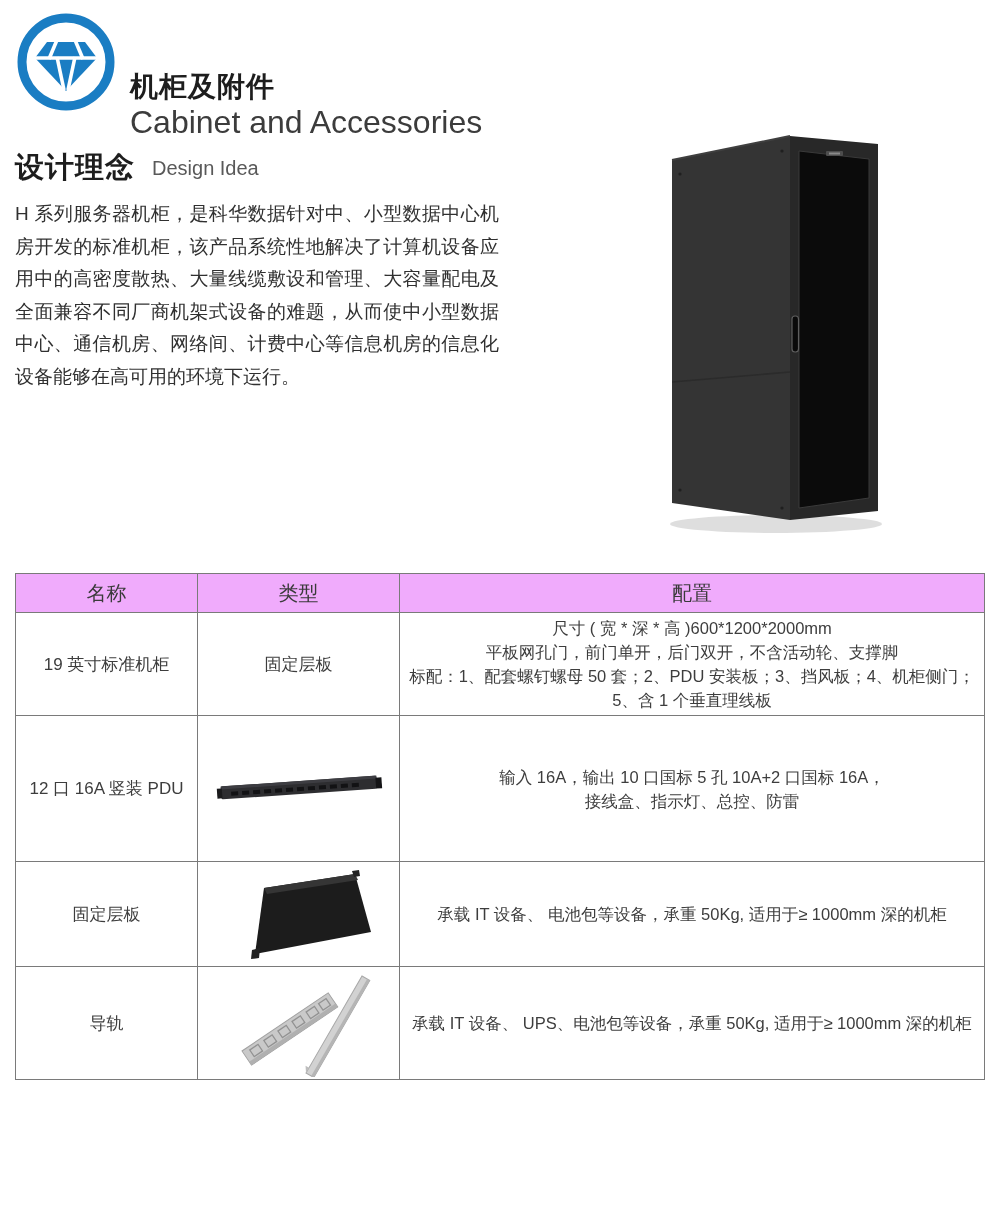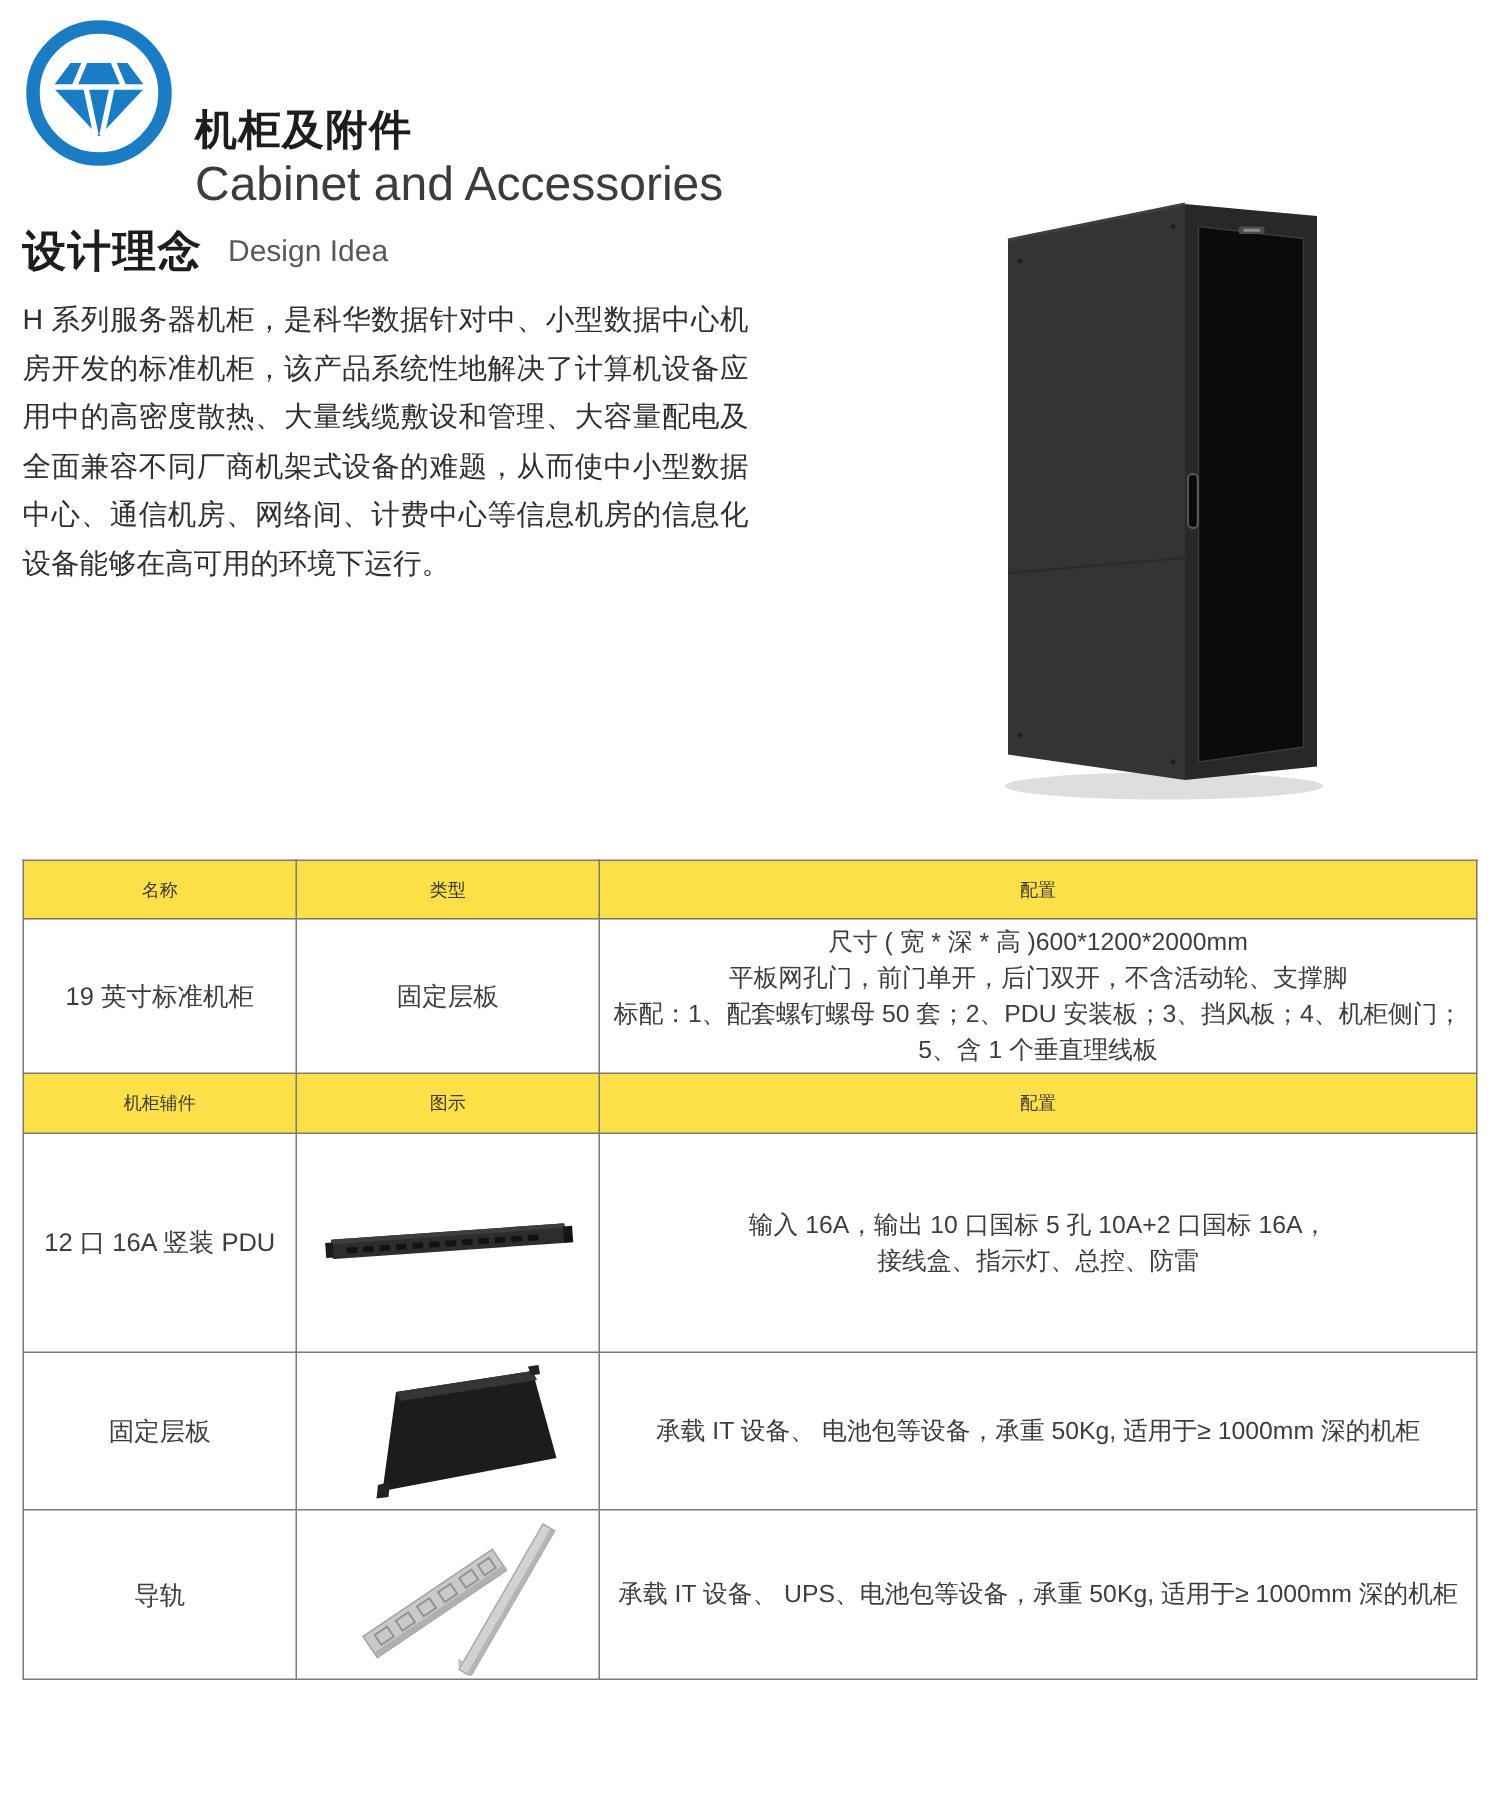--- a/index.html
+++ b/index.html
@@ -21,21 +21,21 @@
   .idea-text{position:absolute;left:15px;top:198px;width:484px;
              font-size:19px;line-height:32.5px;color:#303030;text-align:justify;}
 
   
   .cabinet{position:absolute;left:650px;top:120px;width:240px;height:420px;}
 
   
   .spec-table{position:absolute;left:15px;top:573px;border-collapse:collapse;table-layout:fixed;
               width:970px;font-size:17px;color:#3d3d3d;}
   .spec-table td{border:1px solid #7a7a7a;text-align:center;vertical-align:middle;padding:2px 6px;}
-  .spec-table tr.head td{background:#fde047;font-size:12px;color:#3a3a3a;}
+  .spec-table tr.head td{background:#f0abfc;font-size:20px;color:#3a3a3a;}
   .cfg{font-size:16.5px;line-height:24px;}
   .cell-img{display:flex;justify-content:center;align-items:center;}
   .c1{width:182px;} .c2{width:202px;}
 </style>
 </head>
 <body>
 
 <div class="page">
 
   <div class="brand">
@@ -102,25 +102,20 @@
       <td>19 英寸标准机柜</td>
       <td>固定层板</td>
       <td>
         <div class="cfg">尺寸 ( 宽 * 深 * 高 )600*1200*2000mm</div>
         <div class="cfg">平板网孔门，前门单开，后门双开，不含活动轮、支撑脚</div>
         <div class="cfg">标配：1、配套螺钉螺母 50 套；2、PDU 安装板；3、挡风板；4、机柜侧门；</div>
         <div class="cfg">5、含 1 个垂直理线板</div>
       </td>
     </tr>
 
-    <tr class="head" style="height:40px;">
-      <td>机柜辅件</td>
-      <td>图示</td>
-      <td>配置</td>
-    </tr>
 
     <tr style="height:146px;">
       <td>12 口 16A 竖装 PDU</td>
       <td>
         <div class="cell-img">
           <svg width="176" height="52" viewBox="0 0 176 52">
             <g transform="rotate(-4 88 26)">
               <rect x="10" y="18" width="156" height="13" rx="1.5" fill="#2d2d30"></rect>
               <rect x="10" y="18" width="156" height="3" fill="#3d3d42"></rect>
               <rect x="6" y="20" width="5" height="10" fill="#1a1a1c"></rect>

